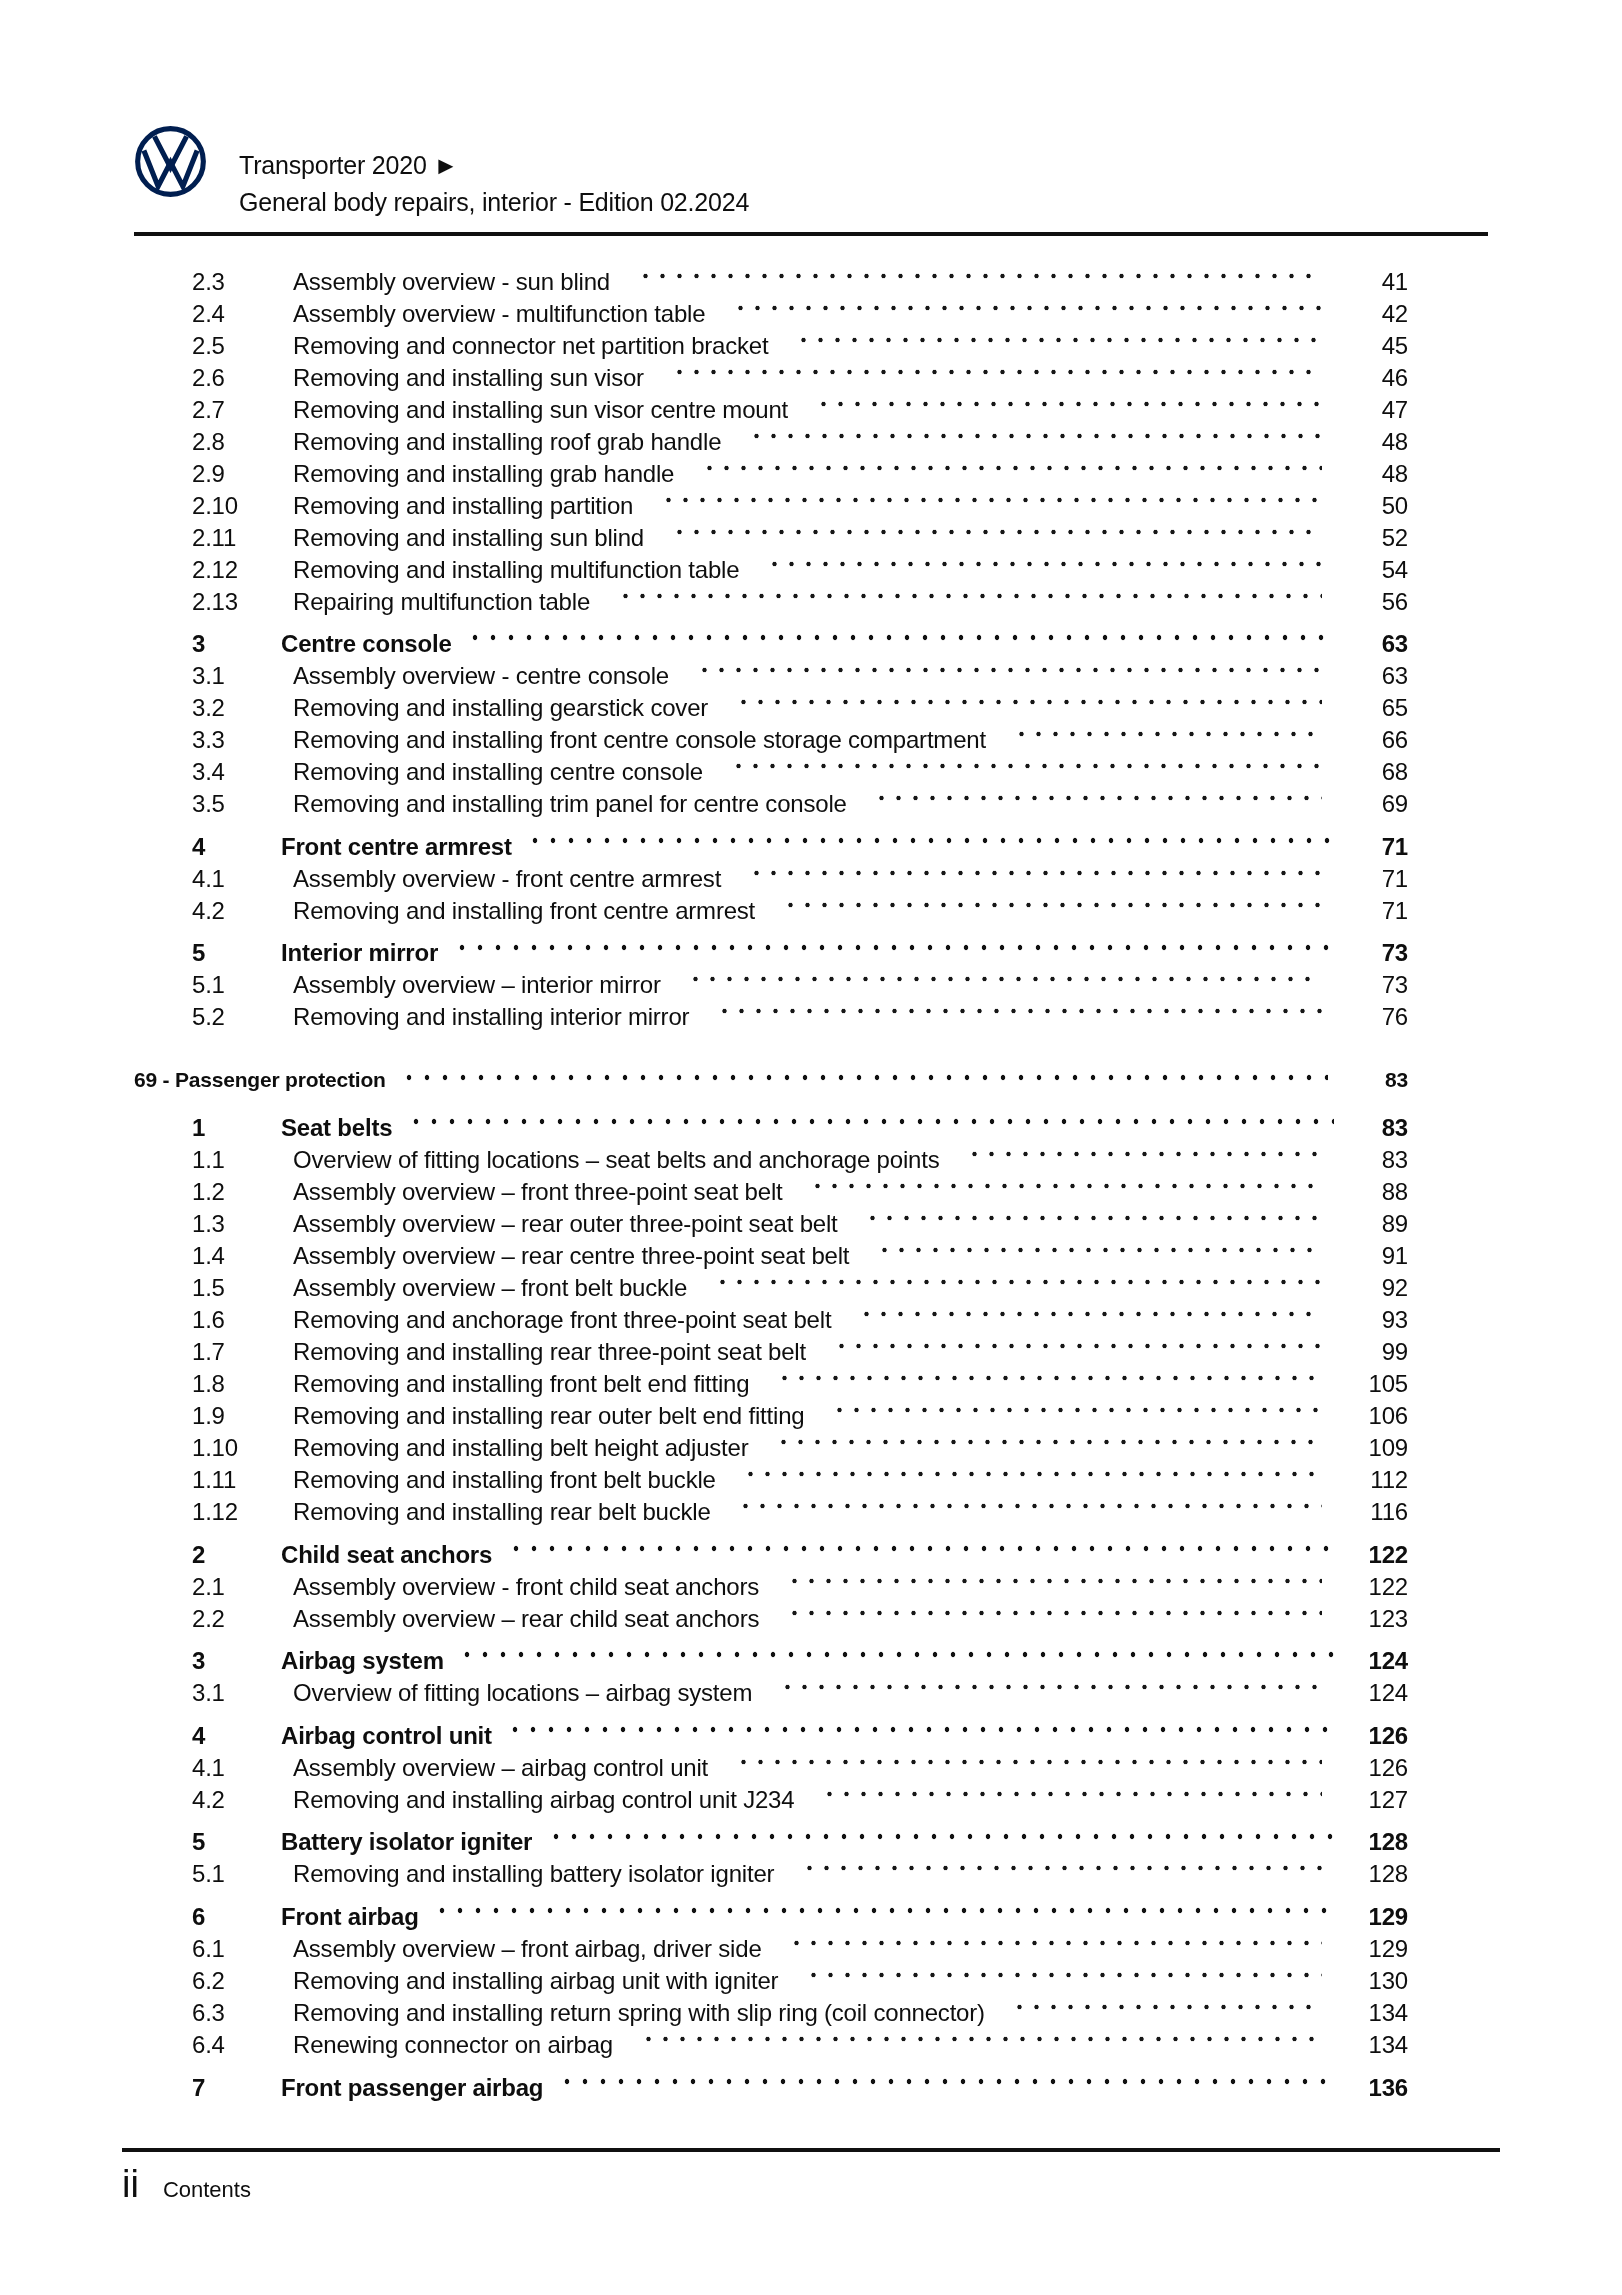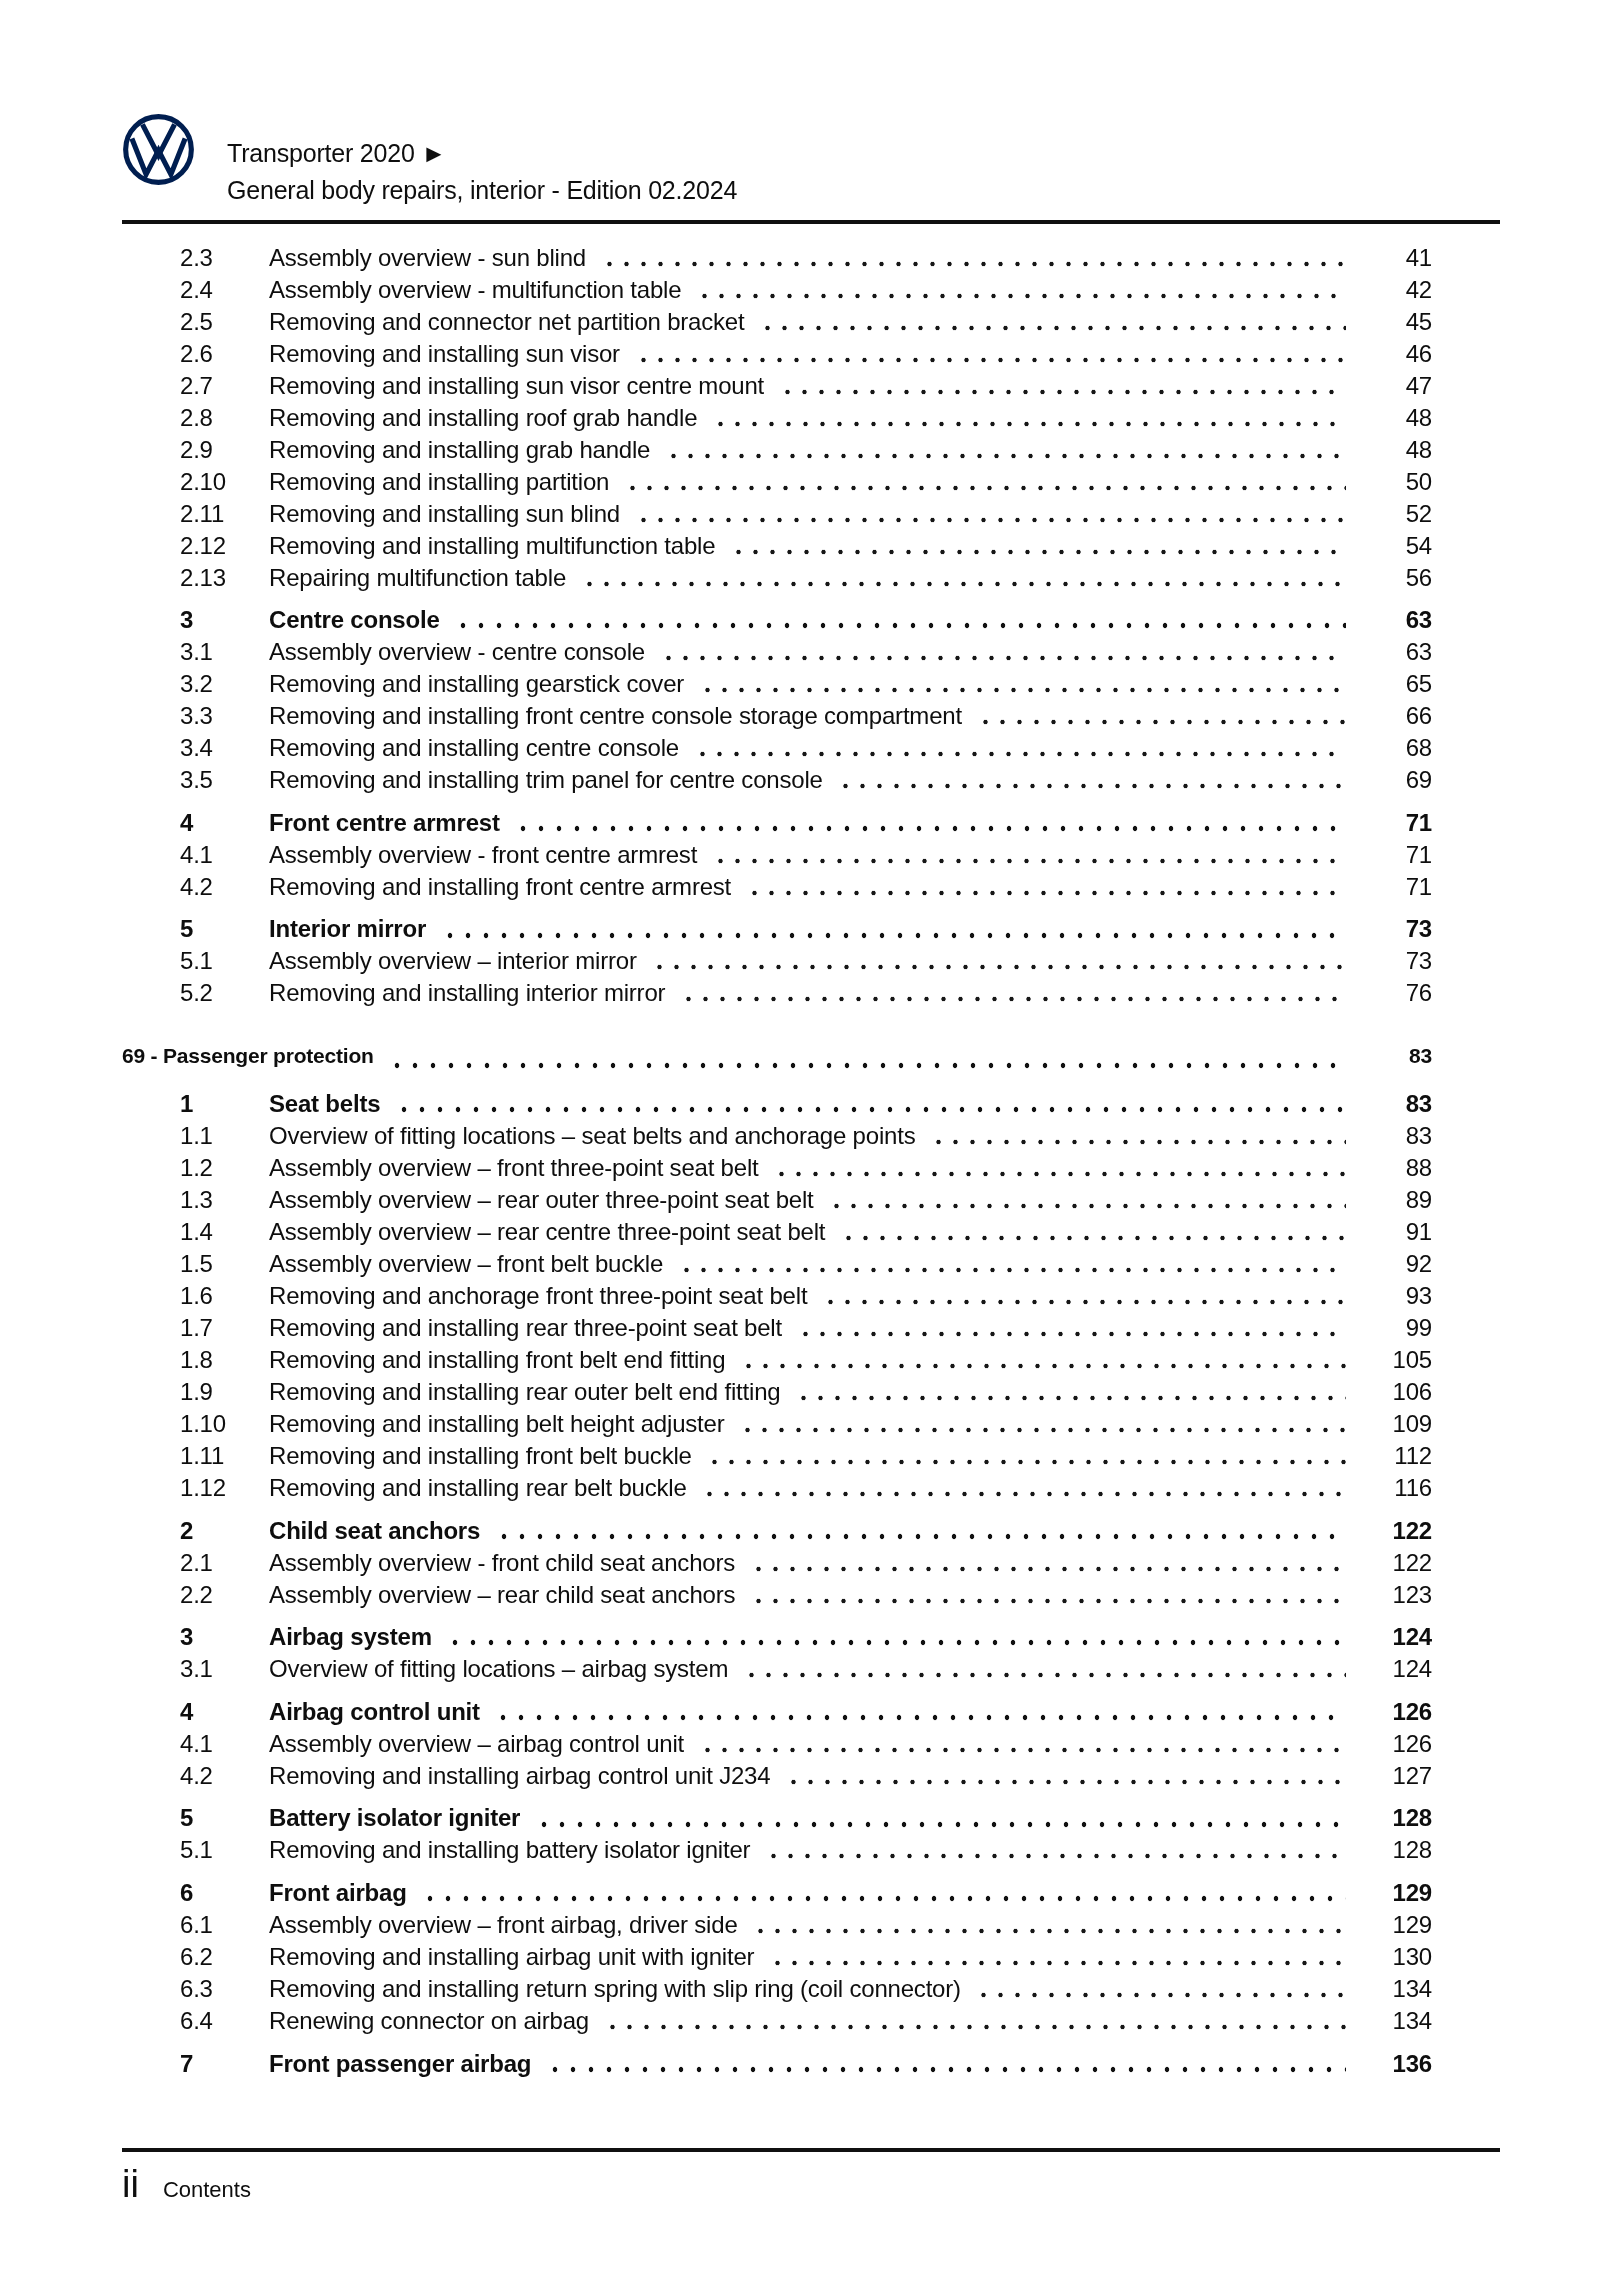--- a/index.html
+++ b/index.html
@@ -3,38 +3,38 @@
 <meta charset="utf-8">
 <style>
   html, body { margin: 0; padding: 0; }
   body {
     width: 1623px; height: 2295px;
     background: #ffffff;
     color: #0e0e0e;
     font-family: "Liberation Sans", "DejaVu Sans", sans-serif;
     overflow: hidden;
   }
-  .page { position: relative; width: 1623px; height: 2295px; padding: 0; box-sizing: border-box; }
+  .page { position: relative; width: 1623px; height: 2295px; padding: 12px; box-sizing: border-box; }
   .inner { padding: 0 123px 0 122px; }
 
   
   .header { display: flex; align-items: flex-start; gap: 32px; padding-top: 112px; }
   .logo-wrap { width: 73px; height: 75px; flex: none; }
   .logo-wrap svg { width: 73px; height: 75px; display: block; }
   .header-text { font-size: 25px; line-height: 37px; margin-top: 23px; letter-spacing: -0.2px; }
   .rule { height: 4px; background: #101010; border: 0; margin: 0; }
   .top-rule { margin-top: 10.6px; }
 
   
   .toc { margin-top: 18px; font-size: 24px; letter-spacing: -0.2px; }
   .row { display: flex; align-items: baseline; height: 32px; line-height: 32px; padding-right: 68px; }
   .row .num { flex: none; width: 89px; }
   .row .title { flex: none; white-space: nowrap; }
   .row .page { flex: none; width: 75px; text-align: right; }
-  .row.lvl2 { padding-left: 58px; }
+  .row.lvl2 { padding-left: 58px; gap: 12px; }
   .row.lvl1 { padding-left: 58px; font-weight: 700; margin-top: 10.6px; }
   .leader {
     flex: 1 1 auto; align-self: stretch; min-width: 19.5px;
     margin: 0 11.4px 0 14.6px;
     background-image: radial-gradient(circle, #161616 1.9px, rgba(0,0,0,0) 2.4px);
     background-size: 17px 5.7px;
     background-repeat: repeat-x;
     background-position: left calc(100% - 7.3px);
   }
   .row.lvl1 .leader, .row.chapter .leader {

